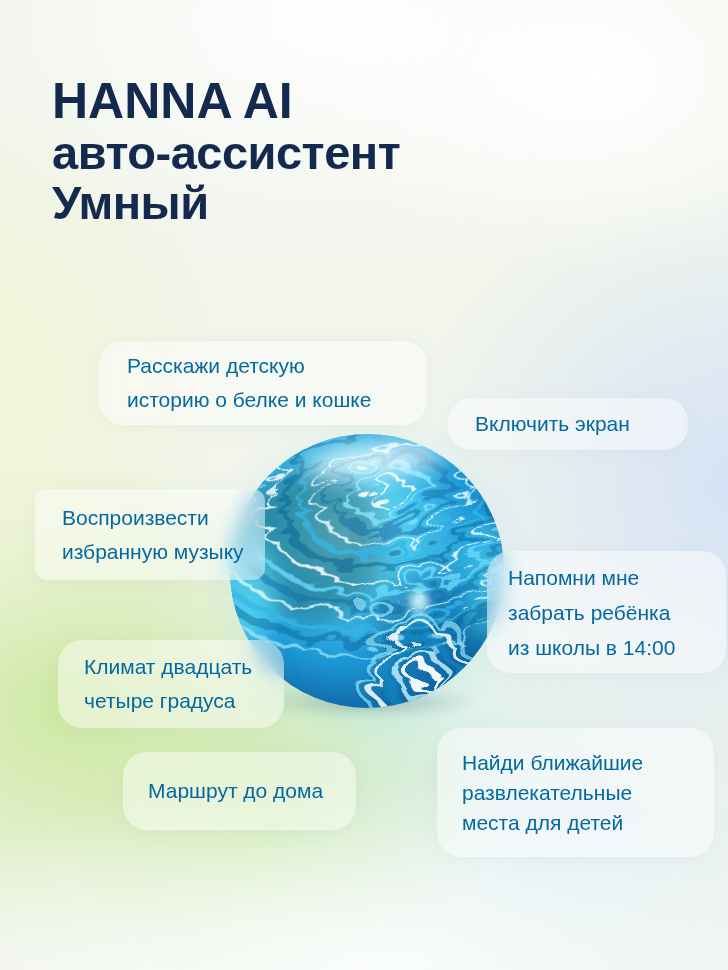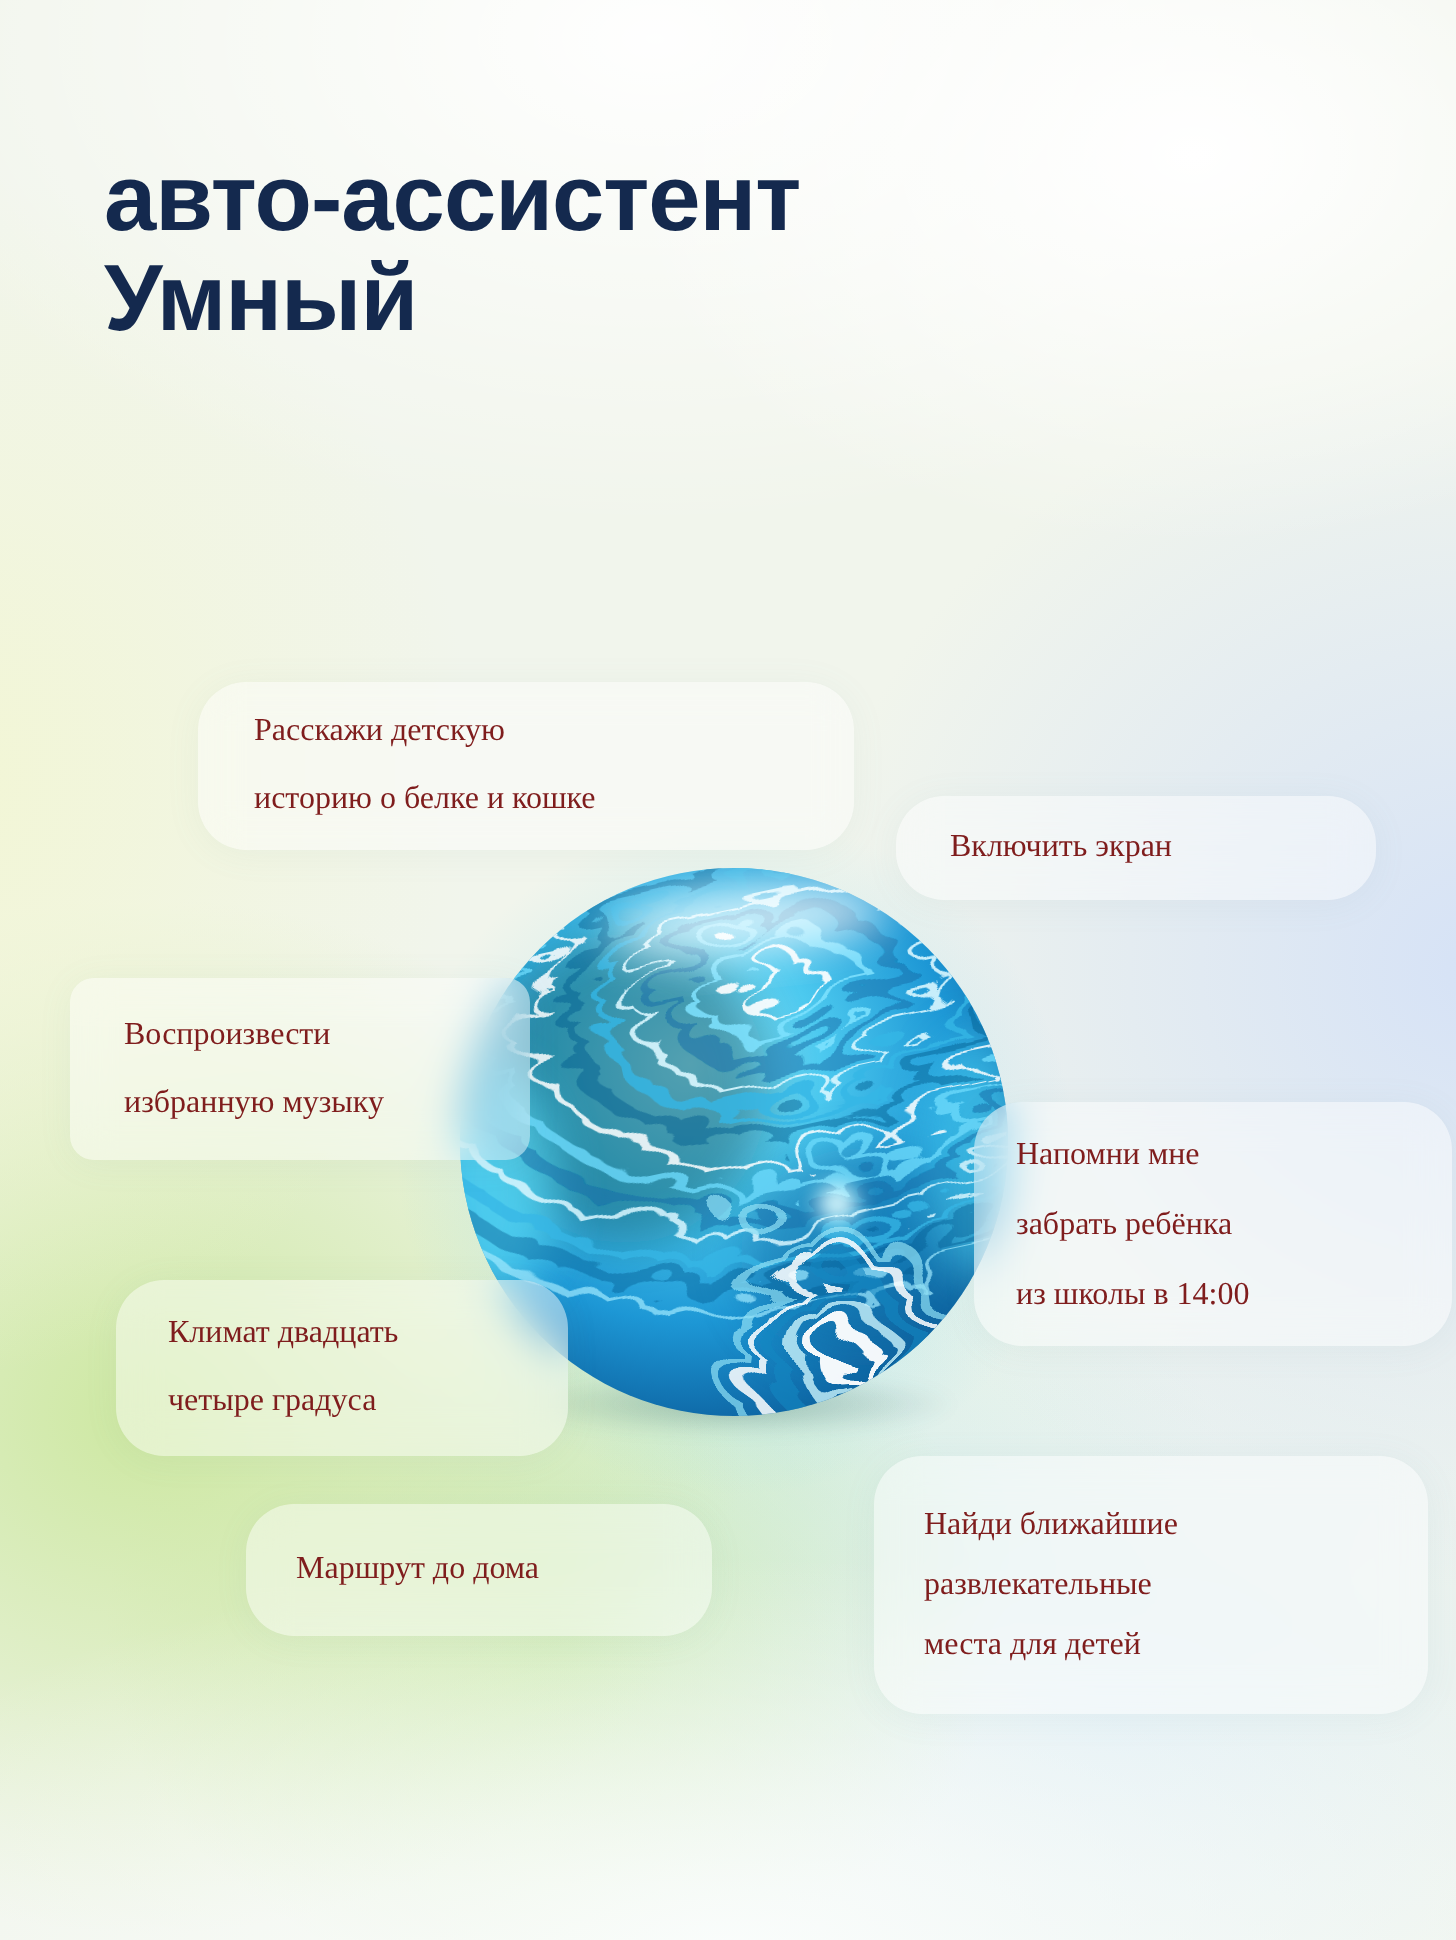--- a/index.html
+++ b/index.html
@@ -33,39 +33,39 @@
   }
   .orb{position:absolute;left:228px;top:430px;width:278px;height:278px;}
   .orb svg{width:100%;height:100%;display:block;}
   .bubble{
     position:absolute;
     background:rgba(255,255,255,0.45);
     border-radius:24px;
     -webkit-backdrop-filter:blur(10px);
     backdrop-filter:blur(10px);
     box-shadow:0 2px 18px rgba(120,150,160,0.07);
-    color:#7f1d1d;
-    font-size:16px;line-height:34px;
+    color:#0369a1;
+    font-size:21px;line-height:34px;
     display:flex;align-items:center;
     white-space:pre-line;
     box-sizing:border-box;
-    font-family:Liberation Serif, serif;
   }
   .b-story   {left:99px;  top:341px; width:328px; height:84px;  padding-left:28px;}
   .b-screen  {left:448px; top:398px; width:240px; height:52px;  padding-left:27px;}
   .b-music   {left:35px;  top:489px; width:230px; height:91px;  padding-left:27px;border-radius:12px;}
   .b-reminder{left:487px; top:551px; width:239px; height:122px; padding-left:21px;line-height:35px;}
   .b-climate {left:58px;  top:640px; width:226px; height:88px;  padding-left:26px;}
-  .b-route   {left:123px; top:752px; width:233px; height:66px;  padding-left:25px;}
+  .b-route   {left:123px; top:752px; width:233px; height:78px;  padding-left:25px;}
   .b-places  {left:437px; top:728px; width:277px; height:129px; padding-left:25px;line-height:30px;}
 </style>
 </head>
 <body>
 
 <div class="title">
+  <div class="brand">HANNA AI</div>
   <div class="subtitle">авто-ассистент</div>
   <div class="subtitle">Умный</div>
 </div>
 
 <div class="orb-glow"></div>
 <div class="orb-shadow"></div>
 
 <div class="orb">
   <svg viewBox="0 0 280 280" aria-hidden="true">
     <defs>

